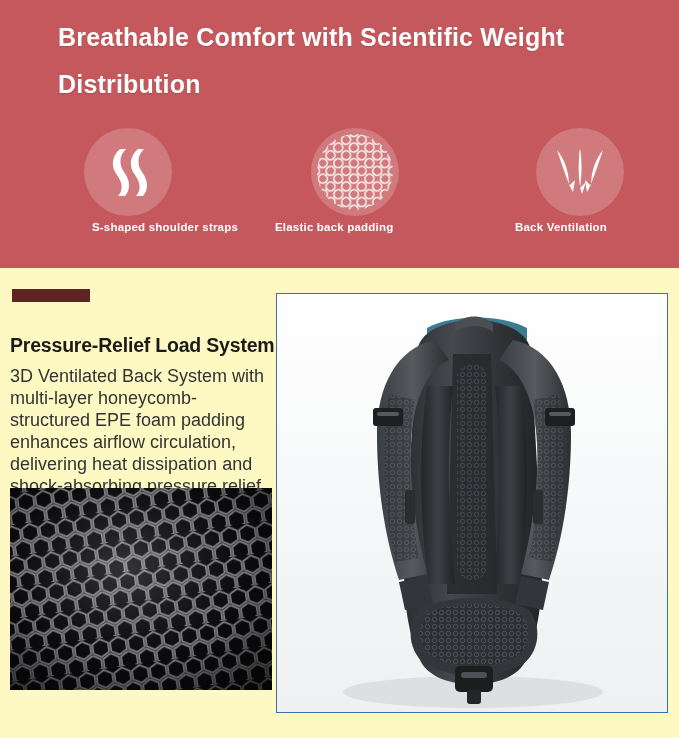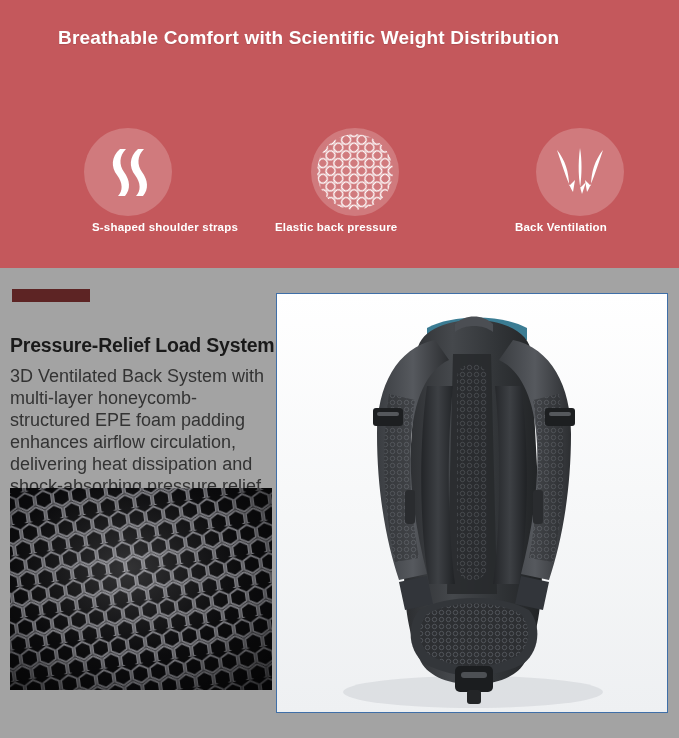--- a/index.html
+++ b/index.html
@@ -24,21 +24,21 @@
     height: 268px;
     background: #c4585c;
     box-sizing: border-box;
   }
   .banner-title {
     position: absolute;
     left: 58px;
     top: 14px;
     width: 600px;
     color: #ffffff;
-    font-size: 19px;
+    font-size: 25px;
     font-weight: bold;
     line-height: 47px;
     letter-spacing: 0.2px;
     text-shadow: 0 1px 1px rgba(0,0,0,0.12);
   }
 
   .features {
     position: absolute;
     left: 0;
     top: 128px;
@@ -83,21 +83,21 @@
   .feature.f2 .feature-label { text-align: left; padding-left: 30px; box-sizing: border-box; }
   .feature.f3 .feature-label { text-align: left; padding-left: 45px; box-sizing: border-box; }
 
   
   .lower {
     position: absolute;
     left: 0;
     top: 268px;
     width: 679px;
     height: 470px;
-    background: #a3a3a3;
+    background: #fef9c3;
   }
   .accent-bar {
     position: absolute;
     left: 12px;
     top: 21px;
     width: 78px;
     height: 13px;
     background: #5d2424;
   }
   .section-title {
@@ -173,21 +173,21 @@
             <pattern id="meshPat" width="11" height="11" patternUnits="userSpaceOnUse" patternTransform="rotate(45 0 0)">
               <rect width="11" height="11" fill="none"></rect>
               <circle cx="5.5" cy="5.5" r="4.4" fill="none" stroke="#ffffff" stroke-width="1.5"></circle>
             </pattern>
           </defs>
           <g clip-path="url(#circClip)">
             <rect x="0" y="0" width="80" height="80" fill="url(#meshPat)"></rect>
           </g>
         </svg>
       </div>
-      <div class="feature-label">Elastic back pressure</div>
+      <div class="feature-label">Elastic back padding</div>
     </div>
 
     <div class="feature f3">
       <div class="feature-icon">
         <svg width="62" height="60" viewBox="0 0 62 60" aria-hidden="true">
           <path d="M8 8 C16 18, 20 30, 20 44 L26 38 L24 50 C20 44, 14 26, 8 8 Z" fill="#ffffff"></path>
           <path d="M31 6 C33 18, 33 32, 31 46 L37 40 L33 52 C29 40, 29 20, 31 6 Z" fill="#ffffff"></path>
           <path d="M54 8 C46 18, 42 30, 42 44 L36 38 L38 50 C42 44, 48 26, 54 8 Z" fill="#ffffff"></path>
         </svg>
       </div>

